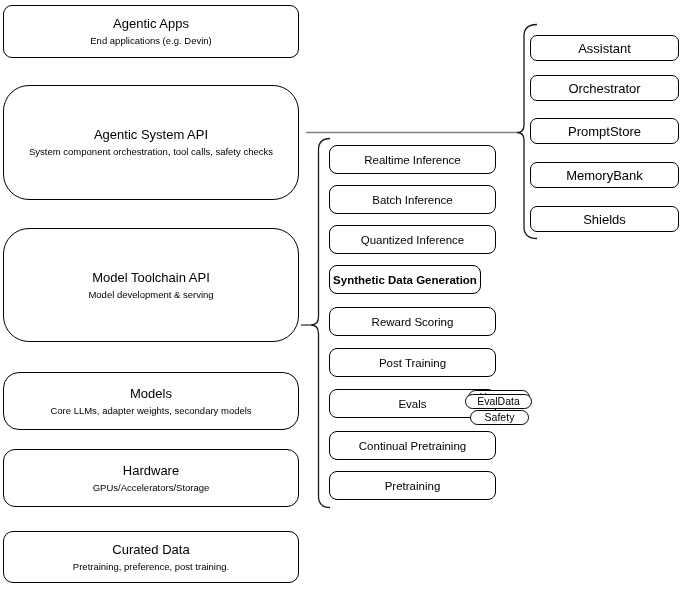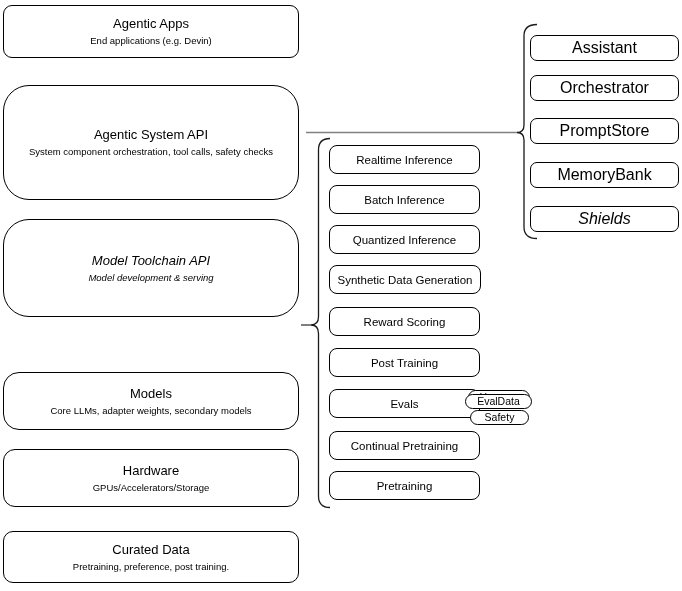--- a/index.html
+++ b/index.html
@@ -44,31 +44,31 @@
   .lbox .title {
     font-size: 13px;
     line-height: 14px;
   }
   .lbox .subtitle {
     font-size: 9.5px;
     line-height: 11px;
   }
   .mnode {
     left: 329px;
-    width: 151px;
+    width: 167px;
     height: 29px;
     border-radius: 8px;
     font-size: 11.5px;
   }
   .rnode {
     left: 530px;
     width: 149px;
     height: 26px;
     border-radius: 7px;
-    font-size: 16px;
+    font-size: 13px;
   }
   .pill {
     position: absolute;
     box-sizing: border-box;
     border: 1px solid #000000;
     background: #ffffff;
     border-radius: 8px;
     height: 15px;
     display: flex;
     align-items: center;
@@ -97,21 +97,21 @@
   <div class="node lbox" style="top:5px; height:53px; border-radius:9px;">
     <div class="title">Agentic Apps</div>
     <div class="subtitle">End applications (e.g. Devin)</div>
   </div>
 
   <div class="node lbox" style="top:85px; height:115px; border-radius:26px;">
     <div class="title">Agentic System API</div>
     <div class="subtitle">System component orchestration, tool calls, safety checks</div>
   </div>
 
-  <div class="node lbox" style="top:219px; height:98px; border-radius:26px;font-style:italic;">
+  <div class="node lbox" style="top:228px; height:114px; border-radius:26px;">
     <div class="title">Model Toolchain API</div>
     <div class="subtitle">Model development &amp; serving</div>
   </div>
 
   <div class="node lbox" style="top:372px; height:58px; border-radius:16px;">
     <div class="title">Models</div>
     <div class="subtitle">Core LLMs, adapter weights, secondary models</div>
   </div>
 
   <div class="node lbox" style="top:449px; height:58px; border-radius:12px;">
@@ -126,21 +126,21 @@
 
   <div class="node mnode" style="top:145px;">
     <span>Realtime Inference</span>
   </div>
   <div class="node mnode" style="top:185px;">
     <span>Batch Inference</span>
   </div>
   <div class="node mnode" style="top:225px;">
     <span>Quantized Inference</span>
   </div>
-  <div class="node mnode" style="top:265px; width:152px;">
+  <div class="node mnode" style="top:265px; width:152px;font-weight:bold;">
     <span>Synthetic Data Generation</span>
   </div>
   <div class="node mnode" style="top:307px;">
     <span>Reward Scoring</span>
   </div>
   <div class="node mnode" style="top:389px;">
     <span>Evals</span>
   </div>
   <div class="node mnode" style="top:348px;">
     <span>Post Training</span>
@@ -167,17 +167,17 @@
   </div>
   <div class="node rnode" style="top:75px;">
     <span>Orchestrator</span>
   </div>
   <div class="node rnode" style="top:118px;">
     <span>PromptStore</span>
   </div>
   <div class="node rnode" style="top:162px;">
     <span>MemoryBank</span>
   </div>
-  <div class="node rnode" style="top:206px;font-style:italic;">
+  <div class="node rnode" style="top:206px;">
     <span>Shields</span>
   </div>
 
 </div>
 
 </body></html>

